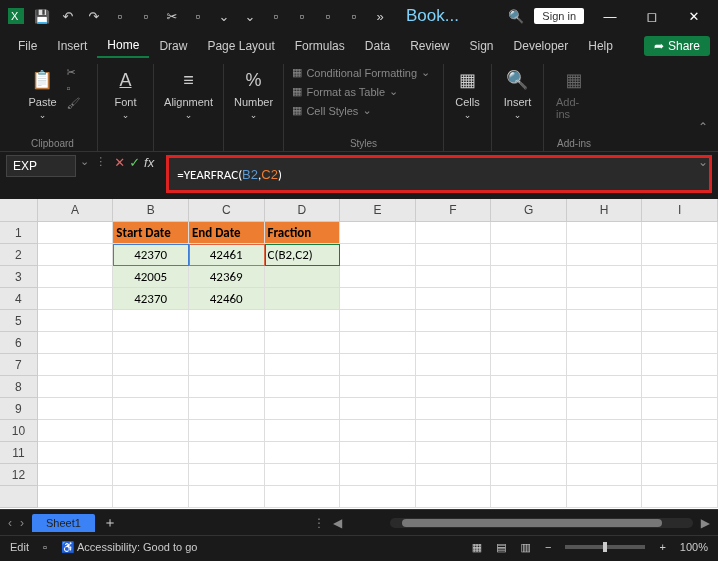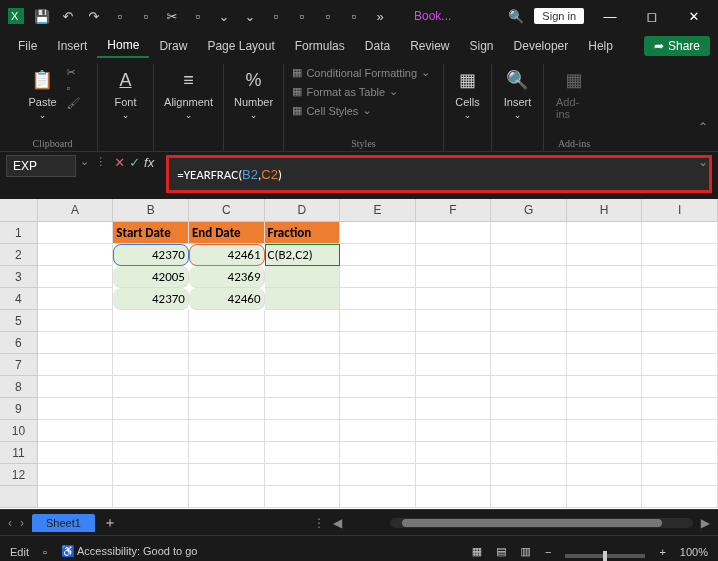--- a/index.html
+++ b/index.html
@@ -1,59 +1,59 @@
 <!DOCTYPE html>
 <html><head>
 <meta charset="utf-8">
 <style>
 * { box-sizing: border-box; margin: 0; padding: 0; font-family: 'Segoe UI', Arial, sans-serif; }
 body { background: #1a1a1a; width: 718px; height: 561px; overflow: hidden; color: #ccc; position: relative; }
 .titlebar { height: 32px; background: #1a1a1a; display: flex; align-items: center; padding: 0 4px; gap: 2px; }
 .titlebar .tbtn { width: 24px; height: 24px; display: flex; align-items: center; justify-content: center; font-size: 13px; color: #ccc; }
-.titlebar .doc { color: #d946ef; font-size: 12px; margin-left: 20px; flex: 0 0 auto; }
+.titlebar .doc { color: #7dd3fc; font-size: 17px; margin-left: 12px; flex: 0 0 auto; }
 .titlebar .spacer { flex: 1; }
 .titlebar .signin { background: #fff; color: #333; font-size: 11px; padding: 2px 8px; border-radius: 2px; margin: 0 4px; }
 .titlebar .winbtn { width: 40px; height: 28px; display: flex; align-items: center; justify-content: center; font-size: 13px; color: #fff; }
 .menubar { height: 28px; background: #1a1a1a; display: flex; align-items: center; padding: 0 8px; }
 .menubar .mitem { padding: 4px 10px; font-size: 12px; color: #ccc; }
 .menubar .mitem.active { border-bottom: 2px solid #107c41; color: #fff; }
 .menubar .share { margin-left: auto; background: #107c41; color: #fff; padding: 3px 10px; border-radius: 3px; font-size: 12px; display: flex; align-items: center; gap: 4px; }
 .ribbon { height: 92px; background: #1a1a1a; display: flex; padding: 4px 8px 0 8px; position: relative; border-bottom: 1px solid #333; }
 .rgroup { display: flex; flex-direction: column; align-items: center; padding: 0 8px; }
 .rgroup .items { display: flex; gap: 6px; align-items: flex-start; }
 .rbig { display: flex; flex-direction: column; align-items: center; gap: 2px; font-size: 11px; color: #ccc; padding: 2px 4px; }
 .rbig .ico { width: 28px; height: 28px; display: flex; align-items: center; justify-content: center; font-size: 18px; }
 .rsmall { display: flex; flex-direction: column; gap: 3px; padding-top: 2px; }
 .rsmall div { font-size: 11px; color: #888; display: flex; align-items: center; gap: 4px; }
-.glabel { font-size: 10px; color: #888; margin-top: auto; padding-bottom: 2px; text-align: center; width: 100%; font-family: Liberation Serif, serif; }
+.glabel { font-size: 10px; color: #888; margin-top: auto; padding-bottom: 2px; text-align: center; width: 100%; }
 .namebox { width: 70px; height: 22px; background: #2a2a2a; border: 1px solid #444; color: #fff; font-size: 12px; padding: 0 6px; display: flex; align-items: center; }
 .fx-icons { display: flex; gap: 4px; align-items: center; padding: 0 4px; }
 .fx-icons span { font-size: 13px; color: #ccc; }
 .formulabar { flex: 1; height: 38px; background: #2a2a2a; border: 3px solid #d22; color: #fff; font-size: 13px; padding: 0 8px; display: flex; align-items: center; margin-left: 4px; font-family: 'Calibri', sans-serif; }
 .fbar-expand { position: absolute; right: 10px; color: #888; font-size: 12px; }
 .grid-area { height: 310px; background: #fff; overflow: hidden; position: relative; }
 .ghead { display: flex; background: #e8e8e8; border-bottom: 1px solid #ccc; }
 .corner { width: 38px; height: 22px; background: #e8e8e8; border-right: 1px solid #ccc; }
 .colh { width: 76px; height: 22px; background: #e8e8e8; border-right: 1px solid #ccc; text-align: center; font-size: 12px; color: #444; line-height: 22px; }
 .grow { display: flex; }
 .rowh { width: 38px; height: 22px; background: #e8e8e8; border-right: 1px solid #ccc; border-bottom: 1px solid #ccc; text-align: center; font-size: 12px; color: #444; line-height: 22px; }
 .cell { width: 76px; height: 22px; border-right: 1px solid #ddd; border-bottom: 1px solid #ddd; font-size: 13px; padding: 0 3px; line-height: 22px; overflow: hidden; font-family: Calibri, sans-serif; color: #000; }
 .cell.hdr { background: #ed7d31; color: #000; font-weight: bold; text-align: left; }
-.cell.d { background: #e2efda; text-align: right; border-radius: 8px; }
+.cell.d { background: #e2efda; text-align: center; }
 .cell.f { background: #e2efda; text-align: left; }
 .cell.ref-b { outline: 1.5px solid #3b7dd8; outline-offset: -1px; }
 .cell.ref-c { outline: 1.5px solid #d64; outline-offset: -1px; }
 .cell.active { outline: 1.5px solid #137e43; outline-offset: -1px; }
 .tabbar { height: 26px; background: #1a1a1a; display: flex; align-items: center; padding: 0 8px; gap: 8px; border-top: 1px solid #333; }
 .tabbar .nav { color: #888; font-size: 12px; }
 .sheet-tab { background: #3b82f6; color: #222; font-size: 11px; padding: 3px 14px; border-radius: 2px 2px 0 0; }
 .addsheet { color: #ccc; font-size: 14px; }
 .scrollbar-h { flex: 1; height: 10px; background: #2a2a2a; margin-left: 40px; position: relative; border-radius: 5px; display: flex; align-items: center; }
 .scrollbar-h .thumb { position: absolute; left: 12px; width: 260px; height: 8px; background: #777; border-radius: 4px; }
-.statusbar { height: 23px; background: #1a1a1a; display: flex; align-items: flex-end; padding: 0 10px; gap: 14px; font-size: 11px; color: #ccc; border-top: 1px solid #333; }
+.statusbar { height: 23px; background: #1a1a1a; display: flex; align-items: center; padding: 0 10px; gap: 14px; font-size: 11px; color: #ccc; border-top: 1px solid #333; }
 .statusbar .sp { flex: 1; }
 .zoom-slider { width: 80px; height: 4px; background: #555; position: relative; }
 .zoom-slider .th { position: absolute; left: 38px; top: -3px; width: 4px; height: 10px; background: #ccc; }
 .collapse { position: absolute; right: 10px; top: 60px; color: #888; font-size: 12px; }
 .ribbon .rgroup:not(:last-child) { border-right: 1px solid #333; }
 .formula-area { background: #1a1a1a; padding: 3px 6px 6px 6px; display: flex; align-items: flex-start; gap: 4px; }
 .b2c2 .b { color: #5b9bd5; }
 .b2c2 .c { color: #ed7d31; }
 </style>
 </head>

